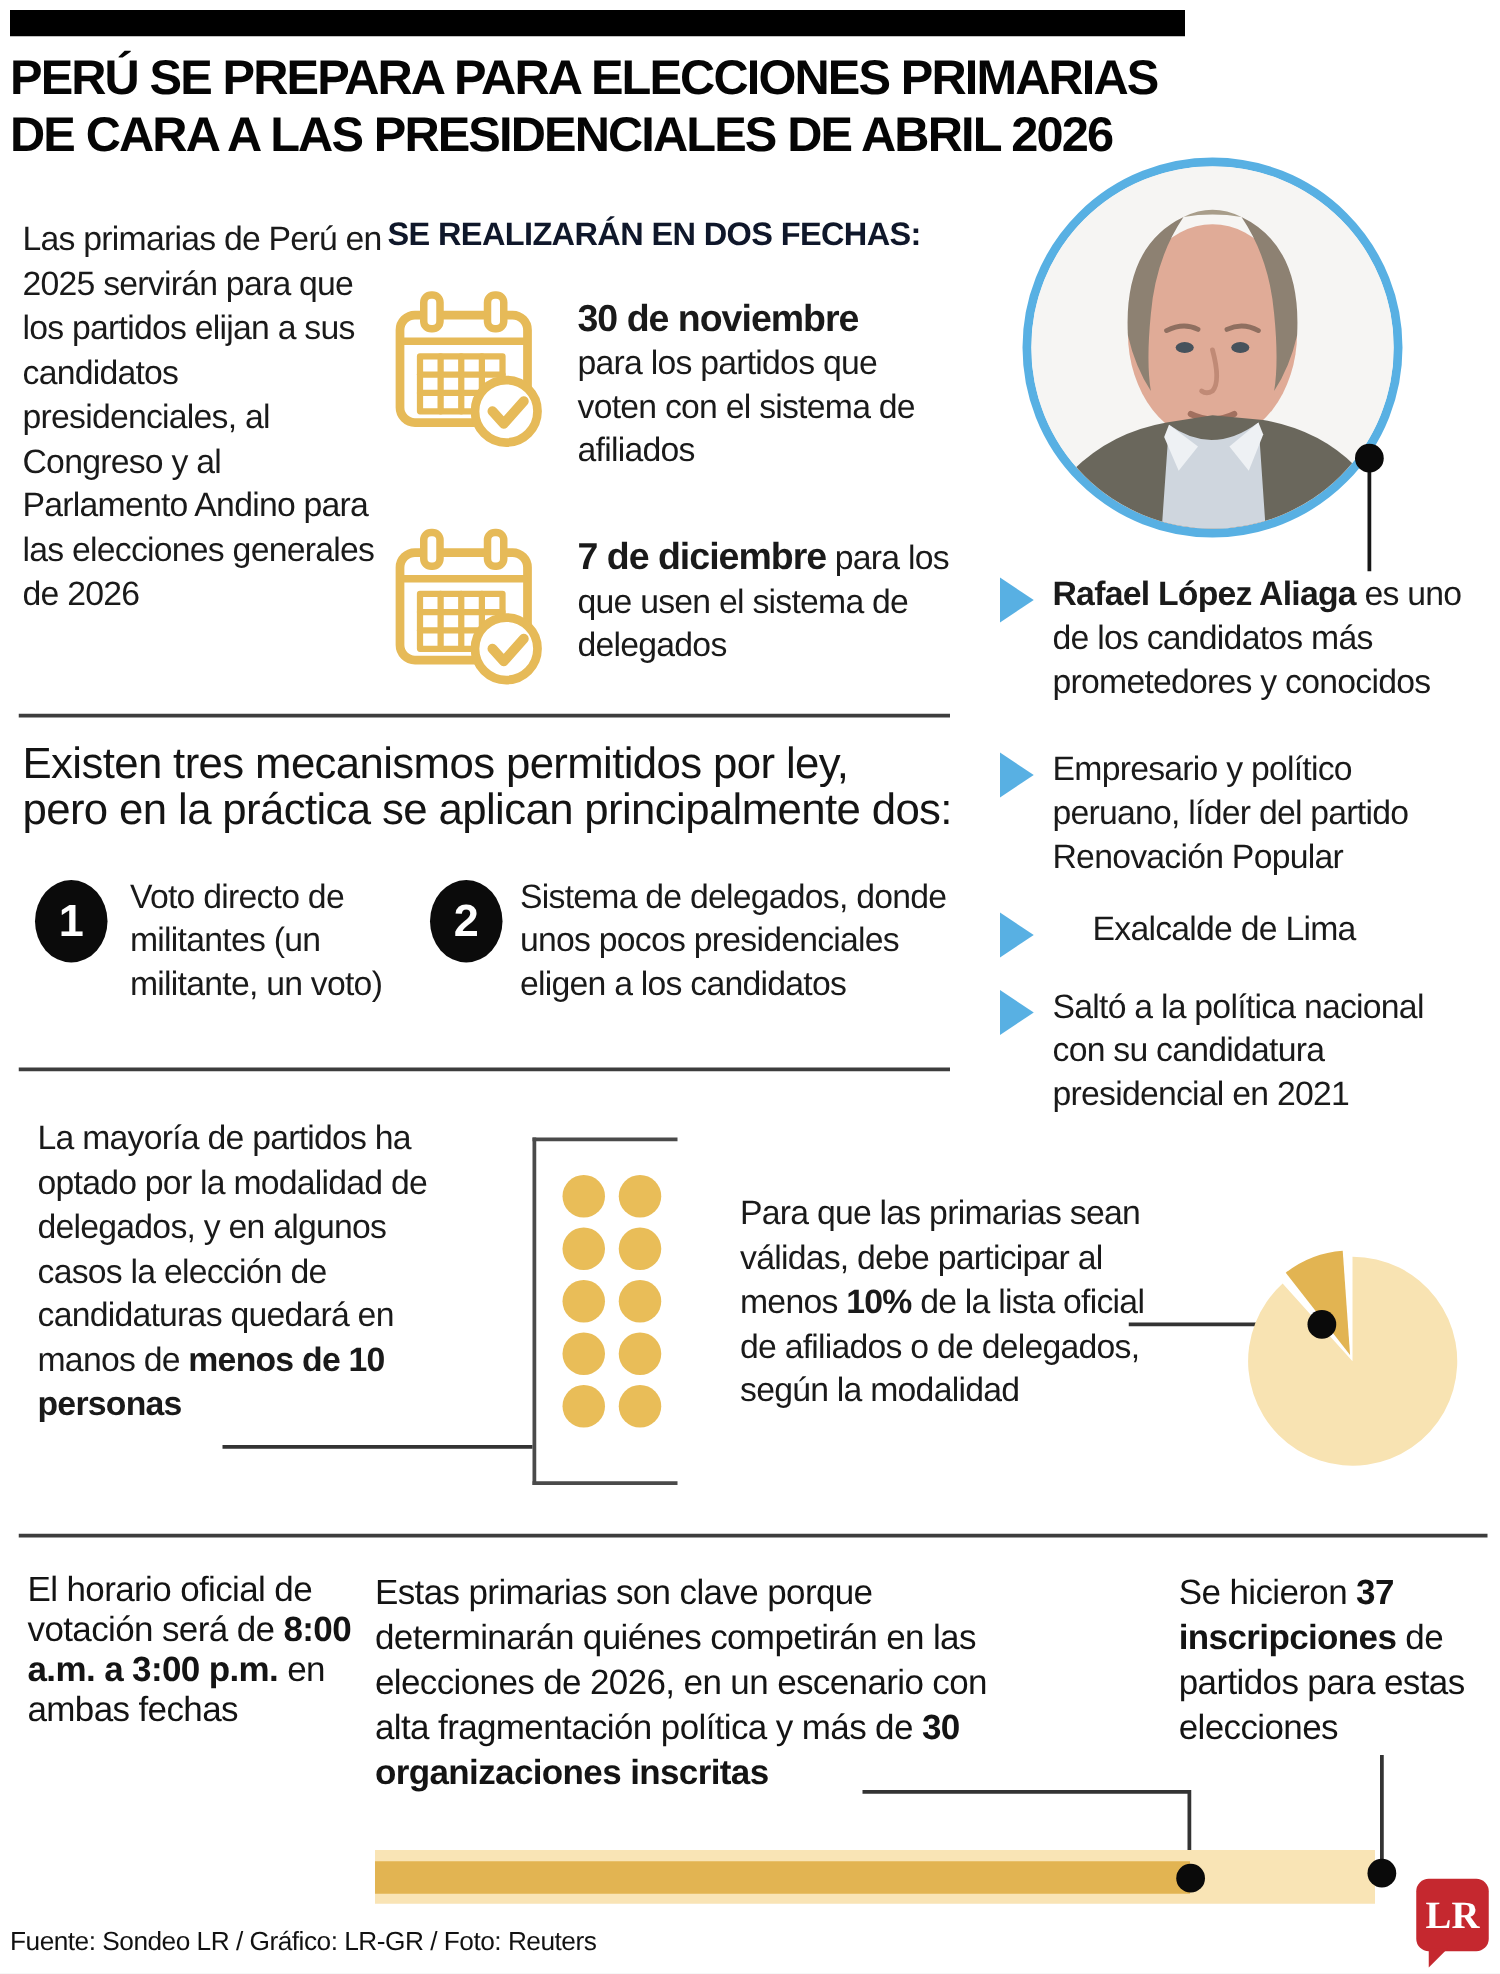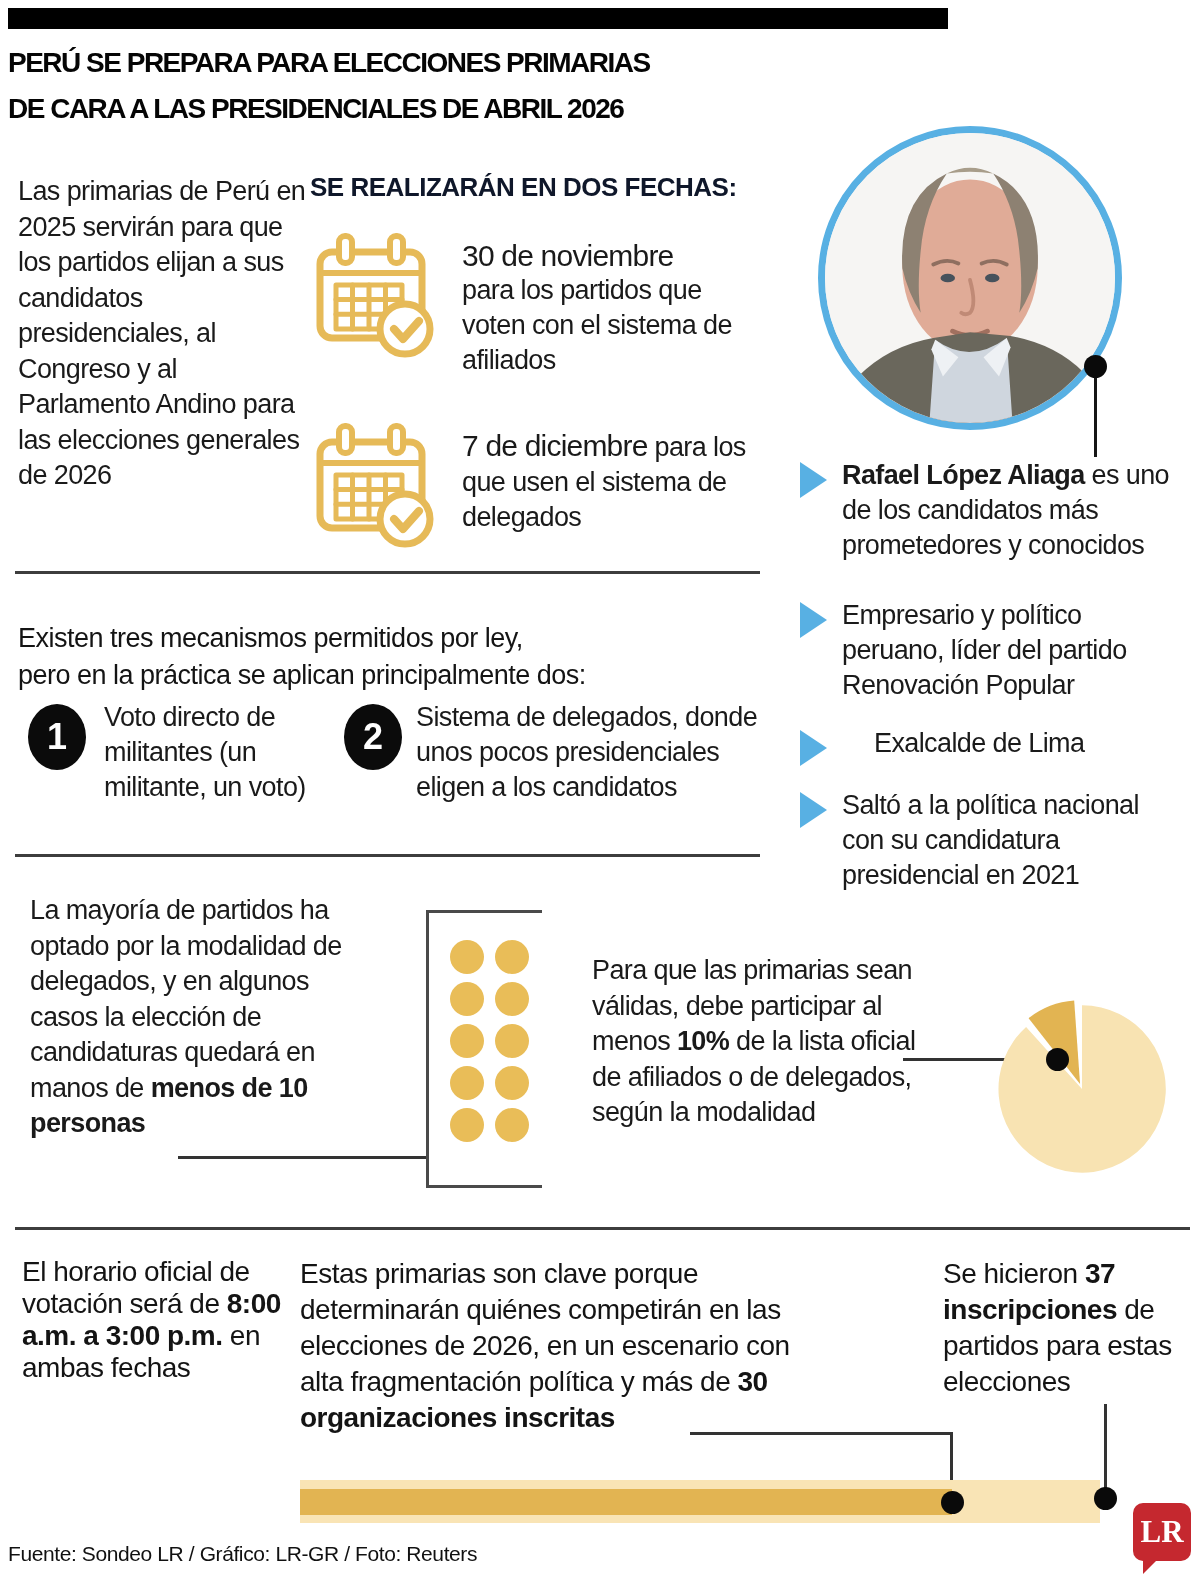--- a/index.html
+++ b/index.html
@@ -6,37 +6,37 @@
   body { background:#e8e8e8; font-family:"Liberation Sans", sans-serif; }
   .canvas {
     position:relative; width:1200px; height:1579px; margin:0 auto;
     background:#ffffff; overflow:hidden; color:#141414;
     letter-spacing:-0.5px;
   }
   .abs { position:absolute; }
 
   
   .top-bar { left:8px; top:8px; width:940px; height:21px; background:#000; }
-  .main-title { left:8px; top:40px; width:1000px; font-size:28px; line-height:46px;
+  .main-title { left:8px; top:40px; width:1000px; font-size:39px; line-height:46px;
     font-weight:700; letter-spacing:-1.5px; color:#050505; }
 
   
   .para { font-size:27px; line-height:35px; letter-spacing:-0.6px; color:#1a1a1a; }
   .b { font-weight:700; }
 
   .intro-para { left:18px; top:174px; width:288px; line-height:35.5px; }
 
   .fechas-head { left:310px; top:172px; width:440px; font-size:26px; font-weight:700;
     letter-spacing:-0.5px; color:#0f172a; }
   .cal-icon { width:132px; height:132px; }
   .cal1 { left:306px; top:228px; }
   .cal2 { left:306px; top:418px; }
   .fecha-text1 { left:462px; top:238px; width:300px; }
   .fecha-text2 { left:462px; top:428px; width:302px; }
-  .fecha-date { font-weight:400; font-size:30px; letter-spacing:-0.8px; }
+  .fecha-date { font-weight:700; font-size:30px; letter-spacing:-0.8px; }
 
   
   .photo-circle { left:818px; top:126px; width:304px; height:304px; border-radius:50%;
     border:7px solid #58b0e3; overflow:hidden; background:#f4f3f1; }
   .photo-circle svg { display:block; width:100%; height:100%; }
   .photo-dot { left:1084px; top:355px; width:23px; height:23px; border-radius:50%; background:#0a0a0a; }
   .photo-line { left:1094px; top:372px; width:2.5px; height:85px; background:#161616; }
 
   
   .bullet-tri { width:0; height:0; border-left:27px solid #58b0e3;
@@ -45,21 +45,21 @@
   .bt1 { left:800px; top:462px; } .bx1 { left:842px; top:458px; }
   .bt2 { left:800px; top:602px; } .bx2 { left:842px; top:598px; }
   .bt3 { left:800px; top:730px; } .bx3 { left:842px; top:726px;margin-left:32px; }
   .bt4 { left:800px; top:792px; } .bx4 { left:842px; top:788px; }
 
   .rule { height:2.5px; background:#3d3d3d; }
   .rule1 { left:15px; top:571px; width:745px; }
   .rule2 { left:15px; top:854px; width:745px; }
   .rule3 { left:15px; top:1227px; width:1175px; }
 
-  .existen { left:18px; top:592px; width:760px; font-size:27px; line-height:37px;margin-top:28px; }
+  .existen { left:18px; top:592px; width:760px; font-size:35px; line-height:37px; }
 
   .num-badge { width:58px; height:66px; background:#0b0b0b; border-radius:50%;
     color:#fff; font-size:36px; font-weight:700; display:flex; align-items:center;
     justify-content:center; letter-spacing:0; }
   .nb1 { left:28px; top:704px; } .nb2 { left:344px; top:704px; }
   .mech-text1 { left:104px; top:700px; width:228px; }
   .mech-text2 { left:416px; top:700px; width:342px; }
 
   .mayoria { left:30px; top:893px; width:338px; line-height:35.5px; }
   .conn { background:#333; }

